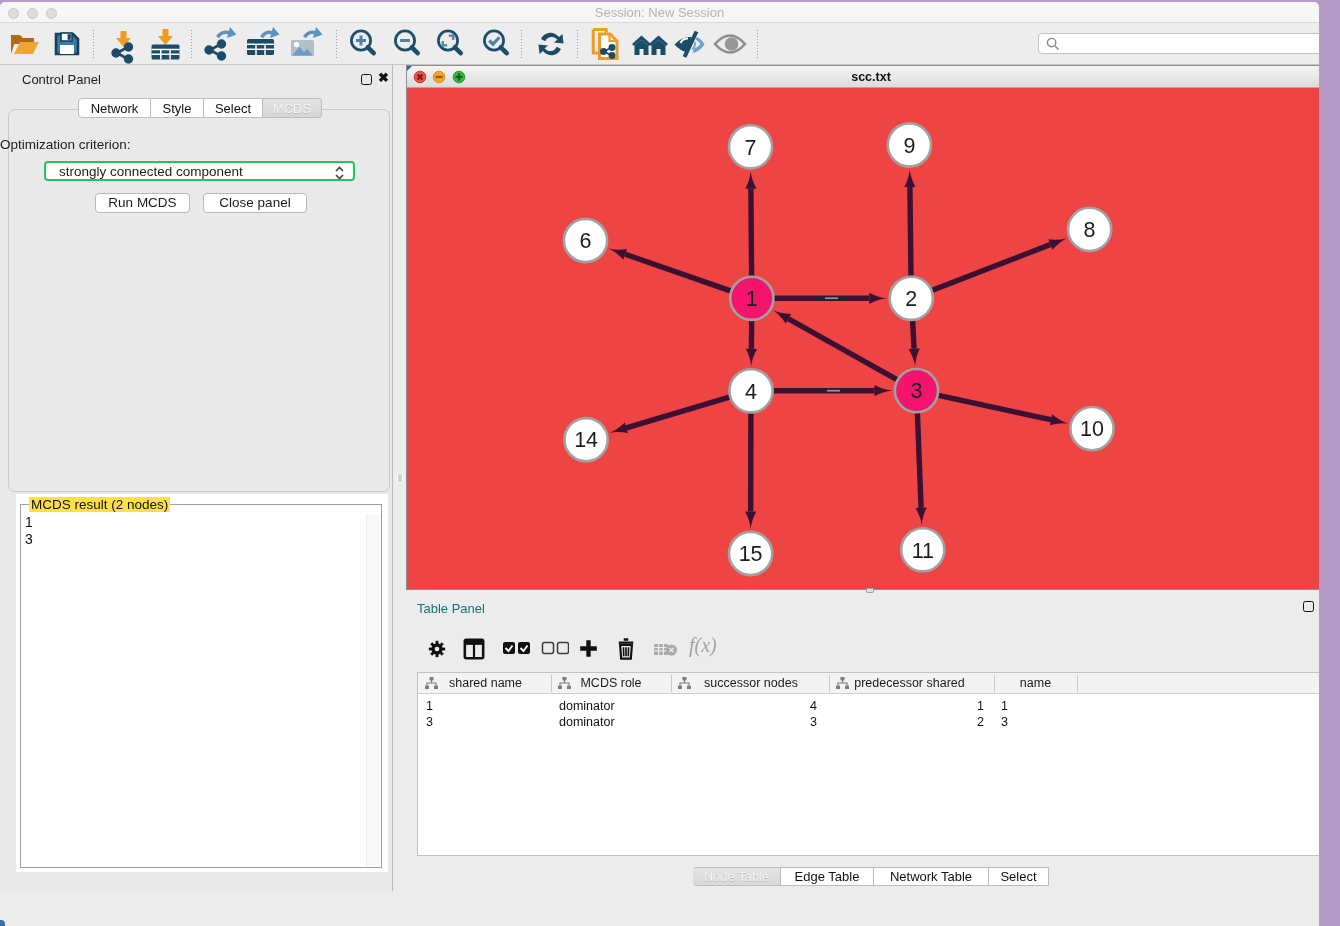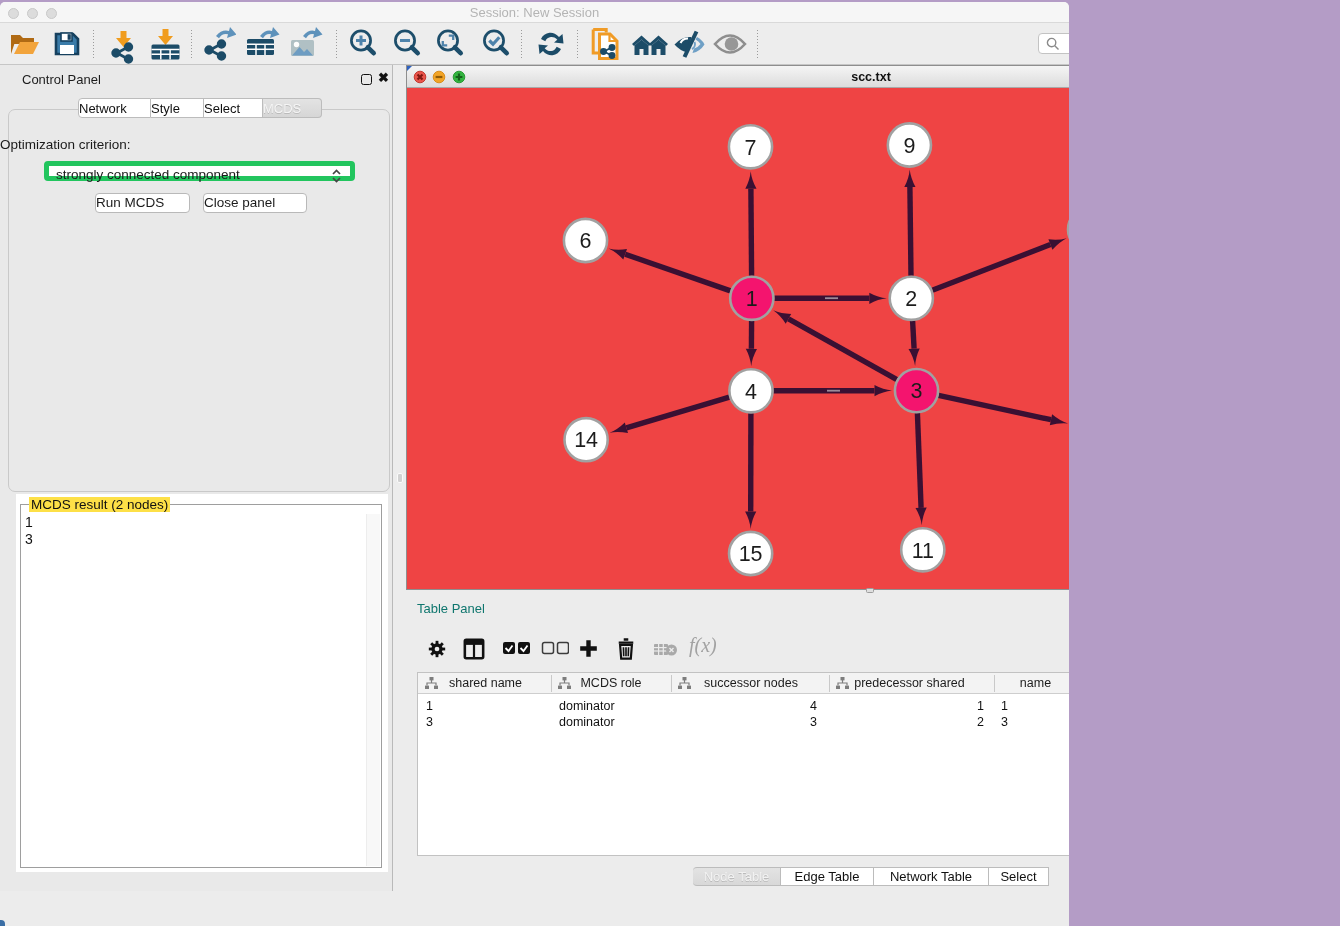--- a/index.html
+++ b/index.html
@@ -1,18 +1,18 @@
 <!DOCTYPE html>
 <html><head>
 <meta charset="utf-8">
 <style>
 * { margin:0; padding:0; box-sizing:border-box; }
 html,body { width:1340px; height:926px; overflow:hidden; }
 body { background:#b49cc6; font-family:"Liberation Sans", sans-serif; position:relative; }
-#window { position:absolute; left:0; top:2px; width:1069px; height:924px;
+#window { position:absolute; left:0; top:2px; width:1319px; height:924px;
   background:#ececec; border-radius:5px 5px 0 0; overflow:hidden; will-change:transform; }
 
 #titlebar { position:absolute; left:0; top:0; width:100%; height:21px; background:#f6f6f6;
   border-radius:5px 5px 0 0; border-bottom:1px solid #d9d9d9;}
 .tl { position:absolute; top:6px; width:11px; height:11px; border-radius:50%;
   background:#dcdcdc; border:1px solid #c9c9c9; }
 #wtitle { position:absolute; top:3px; left:0; width:100%; text-align:center;
   font-size:13px; color:#b4b4b4; }
 
 #toolbar { position:absolute; left:0; top:21px; width:100%; height:42px; background:#ededed;
@@ -24,34 +24,34 @@
   background:#fff; border:1px solid #c3c3c3; border-radius:4px; }
 
 #cpanel { position:absolute; left:0; top:63px; width:393px; height:826px;
   background:#e9e9e9; border-right:1px solid #b9b9b9; }
 #cphead { position:absolute; left:22px; top:7px; font-size:13px; color:#1c1c1c; }
 .paneicon { position:absolute; top:9px; width:11px; height:11px;
   border:1.6px solid #111; border-radius:2.5px; }
 .panex { position:absolute; top:5px; font-size:13px; font-weight:bold; color:#111; }
 .tabrow { position:absolute; display:flex; }
 .tab { height:20px; background:#fff; border:1px solid #bcbcbc; border-left:none;
-  font-size:13px; color:#111; line-height:19px; }
+  font-size:13px; color:#111; text-align:center; line-height:19px; }
 .tab.first { border-left:1px solid #bcbcbc; border-radius:4px 0 0 4px; }
 .tab.sel { background:linear-gradient(#e3e3e3,#d6d6d6); color:#f5f5f5;
   border-radius:0 4px 4px 0; text-shadow:0 1px 0 #bbb; }
 #tabpane { position:absolute; left:8px; top:44px; width:382px; height:383px;
   background:#e9e9e9; border:1px solid #c9c9c9; border-radius:7px; }
 #optlabel { position:absolute; left:0; top:72px; width:100%; text-align:left;
   font-size:13.5px; color:#1b1b1b; }
 #combo { position:absolute; left:44px; top:96px; width:311px; height:20px; background:#fff;
-  border:5px solid #22c55e; border-radius:4px; font-size:13.5px; color:#1b1b1b;
-  line-height:18px; padding-left:7px; }
+  border:2px solid #22c55e; border-radius:4px; font-size:13.5px; color:#1b1b1b;
+  line-height:18px; padding-left:13px; }
 .btn { position:absolute; top:128px; height:20px; background:#fff;
   border:1px solid #b9b9b9; border-radius:4px; font-size:13.5px; color:#1b1b1b;
-  text-align:left; line-height:18px; }
+  text-align:center; line-height:18px; }
 #resultbox { position:absolute; left:16px; top:429px; width:372px; height:378px; background:#fff; }
 #fieldset { position:absolute; left:4px; top:10px; right:6px; bottom:4px;
   border:1px solid #9e9e9e; }
 #legend { position:absolute; left:8px; top:-8px; background:#fde047; padding:0 2px;
   font-size:13.5px; color:#111; }
 #resscroll { position:absolute; right:1px; top:9px; width:14px; bottom:1px;
   background:#f8f8f8; border-left:1px solid #ededed; }
 
 #netwin { position:absolute; left:406px; top:63px; width:930px; height:525px;
   background:#ef4444; border:1px solid #8e8e8e; }

